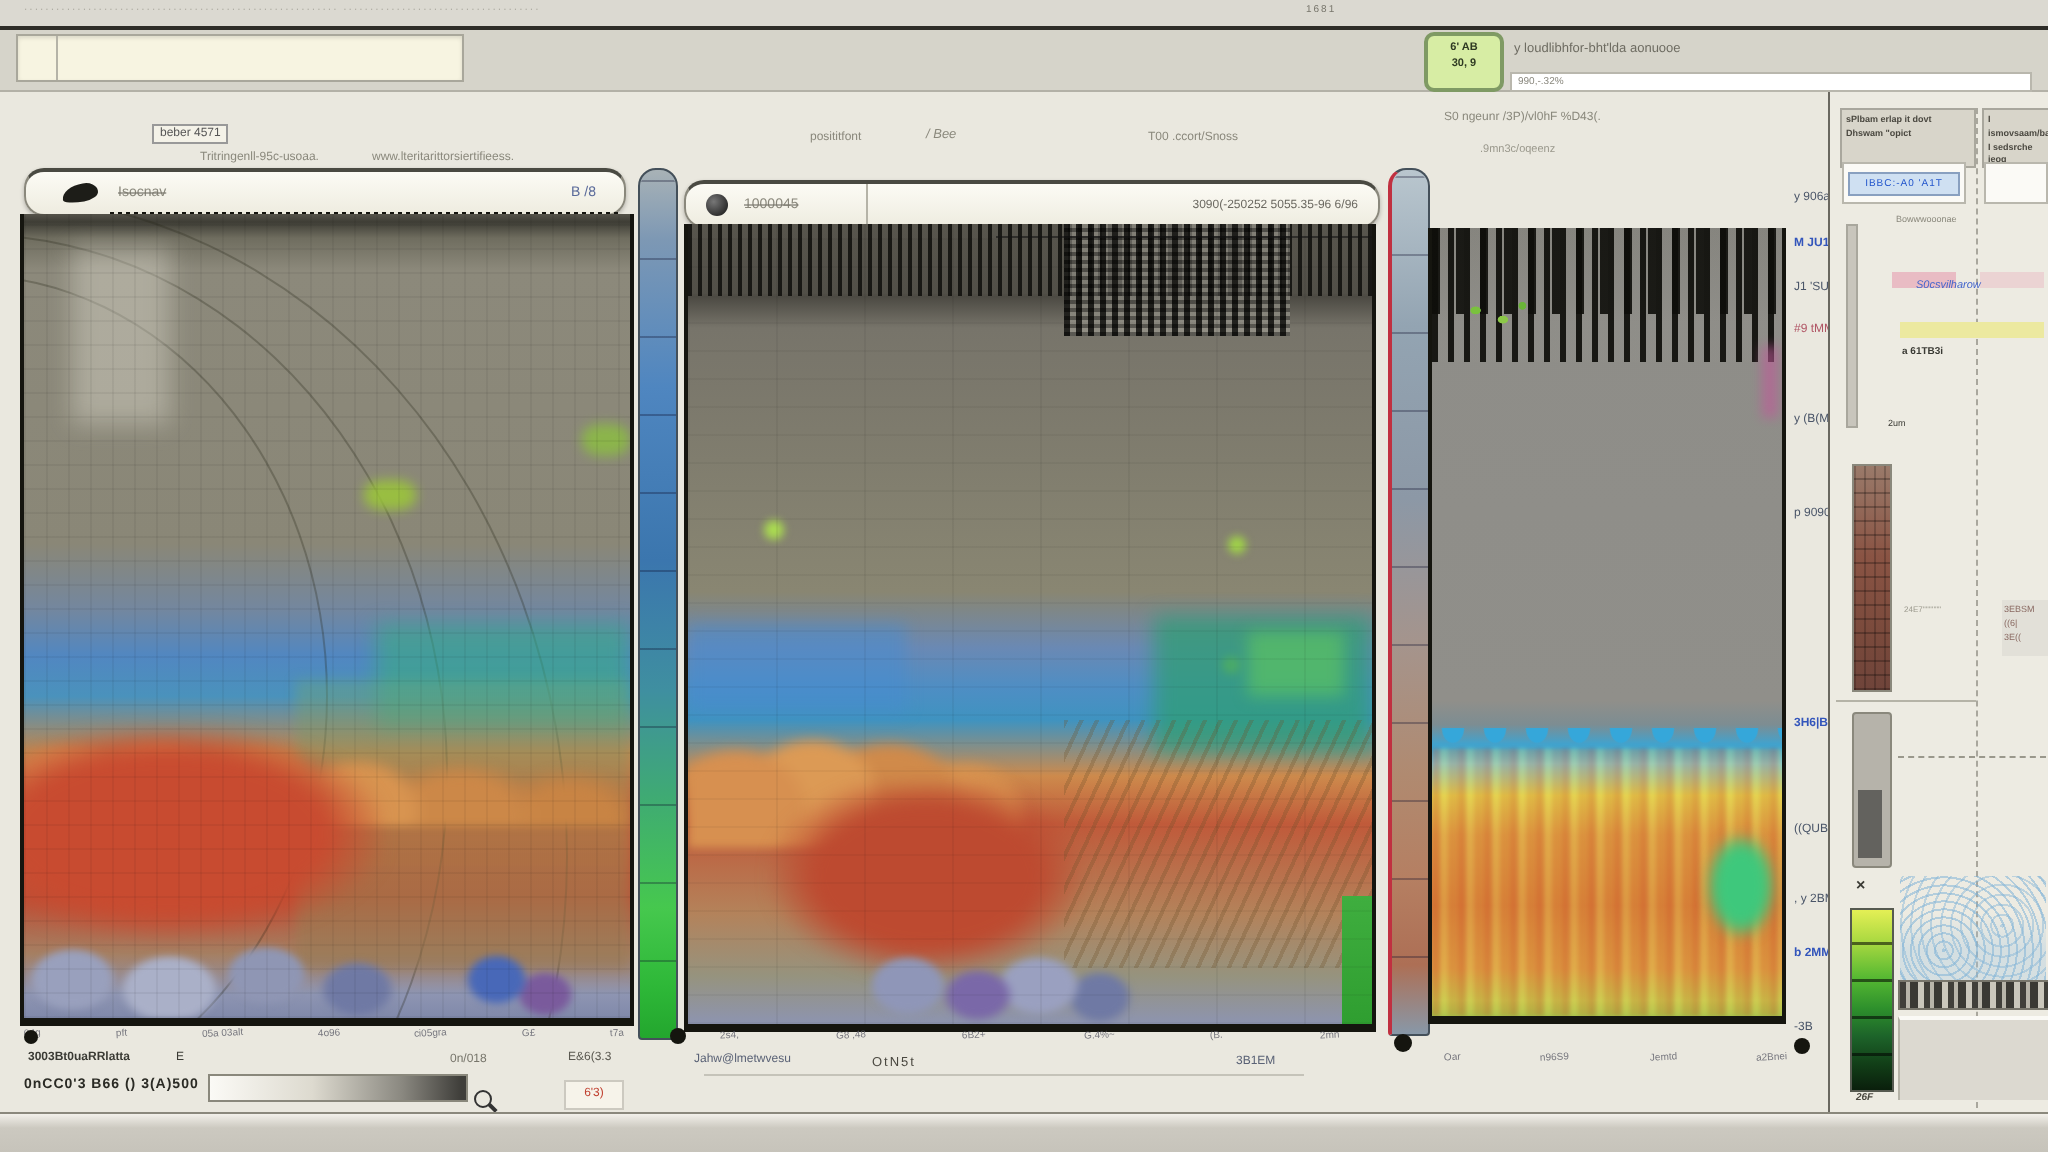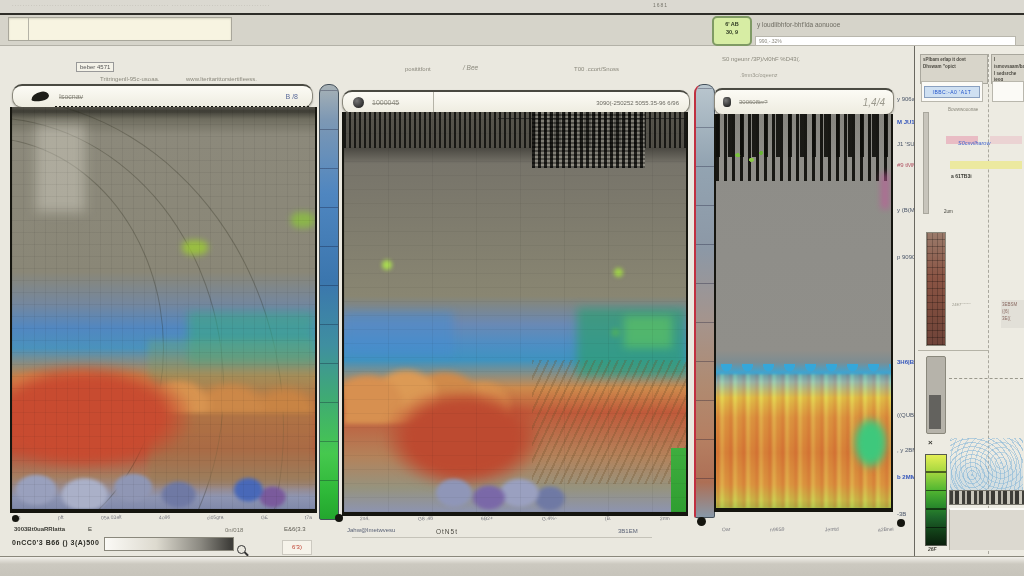--- a/index.html
+++ b/index.html
@@ -137,25 +137,20 @@
       <span>6B2+</span>
       <span>G.4%~</span>
       <span>(B.</span>
       <span>2mn</span>
   </div>
 
   <div class="strip" style="left:694px;top:84px;width:18px;height:432px;border-left:2px solid #c03040;background:linear-gradient(180deg,#b9c6ce 0%,#93a4b2 18%,#8c98a6 38%,#a5948c 55%,#b08a70 70%,#b57f62 82%,#ad6f55 92%,#8898a8 100%);">
     <div class="striptick"></div>
   </div>
 
-  <div class="phdr" style="left:714px;top:88px;width:178px;height:24px;border-radius:8px;">
-    <span class="doticon" style="margin-left:8px;width:8px;height:10px;border-radius:40%;"></span>
-    <span class="lbl" style="margin-left:8px;font-size:6px;">300608irr?</span>
-    <span style="margin-left:auto;margin-right:8px;font-size:10px;font-style:italic;color:#9a988c;">1,4/4</span>
-  </div>
   <div class="echo" style="left:714px;top:114px;width:175px;height:394px;">
     <div class="layer" style="background:linear-gradient(180deg,#84837d 0%,#8e8d88 12%,#908f8a 60%,#7d8d92 63%,#35a7da 66%,#7cc8d8 68%,#e2d24e 72%,#dd9a44 77%,#d67e3a 86%,#dc9a44 94%,#c2c84e 98%,#9ec04a 100%);"></div>
     <div class="abs" style="left:0;top:0;width:100%;height:17%;background:repeating-linear-gradient(90deg,rgba(14,14,10,.92) 0 3px,rgba(150,148,140,.1) 3px 8px);"></div>
     <div class="abs" style="left:0;top:0;width:100%;height:11%;background:repeating-linear-gradient(90deg,rgba(14,14,10,.9) 0 4px,transparent 4px 12px);"></div>
     <div class="abs" style="left:8%;top:8%;width:22%;height:6%;background:radial-gradient(4px 3px at 20% 40%,#7ac13e 60%,transparent 70%),radial-gradient(4px 3px at 55% 60%,#8cc848 60%,transparent 70%),radial-gradient(3px 3px at 80% 30%,#6ab438 60%,transparent 70%);"></div>
     <div class="abs" style="right:1%;top:15%;width:5%;height:9%;background:#c05a9a;filter:blur(3px);opacity:.65;"></div>
     <div class="abs" style="left:0;top:63.5%;width:100%;height:5%;background-image:radial-gradient(ellipse 9px 12px at 50% 0%,#35a7da 58%,transparent 66%);background-size:21px 100%;background-repeat:repeat-x;"></div>
     <div class="abs" style="left:0;top:66%;width:100%;height:34%;background:repeating-linear-gradient(90deg,rgba(205,90,40,.35) 0 4px,rgba(235,215,90,.3) 4px 8px,rgba(215,130,50,.3) 8px 13px);filter:blur(1px);"></div>
     <div class="abs" style="right:2%;top:77%;width:20%;height:13%;background:radial-gradient(ellipse at 50% 50%,#3ec87c 50%,transparent 75%);filter:blur(3px);"></div>
   </div>

